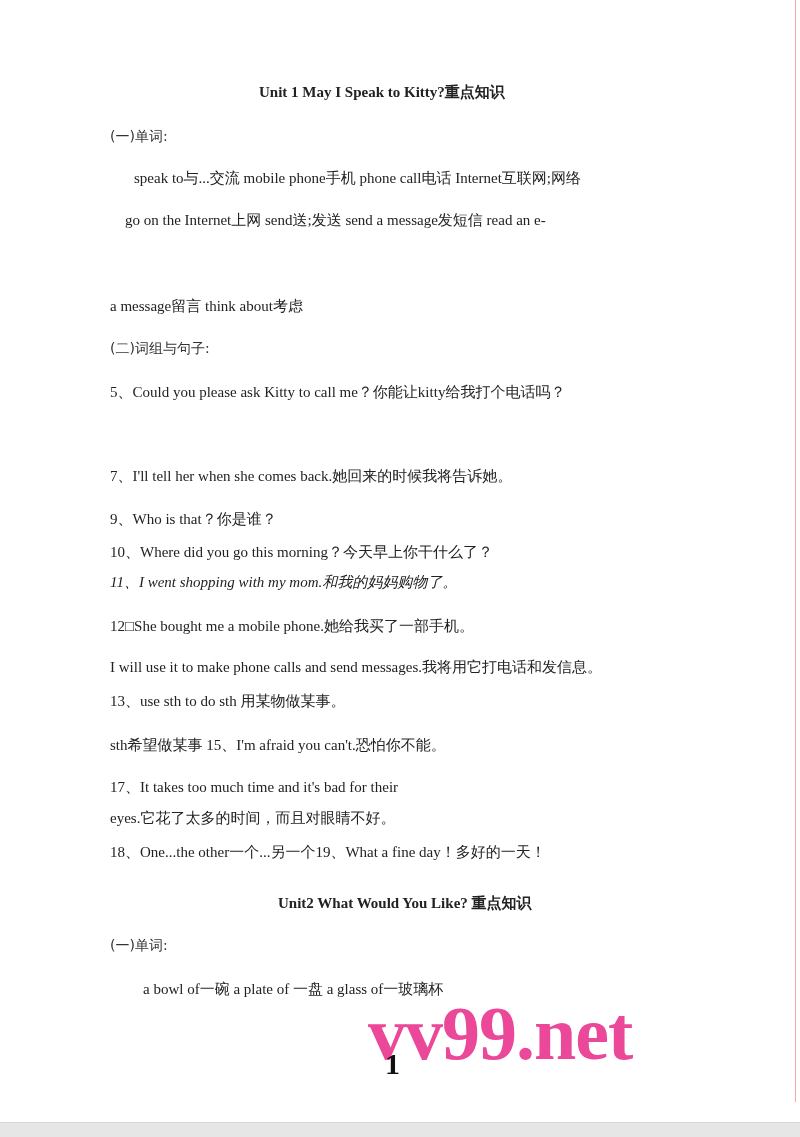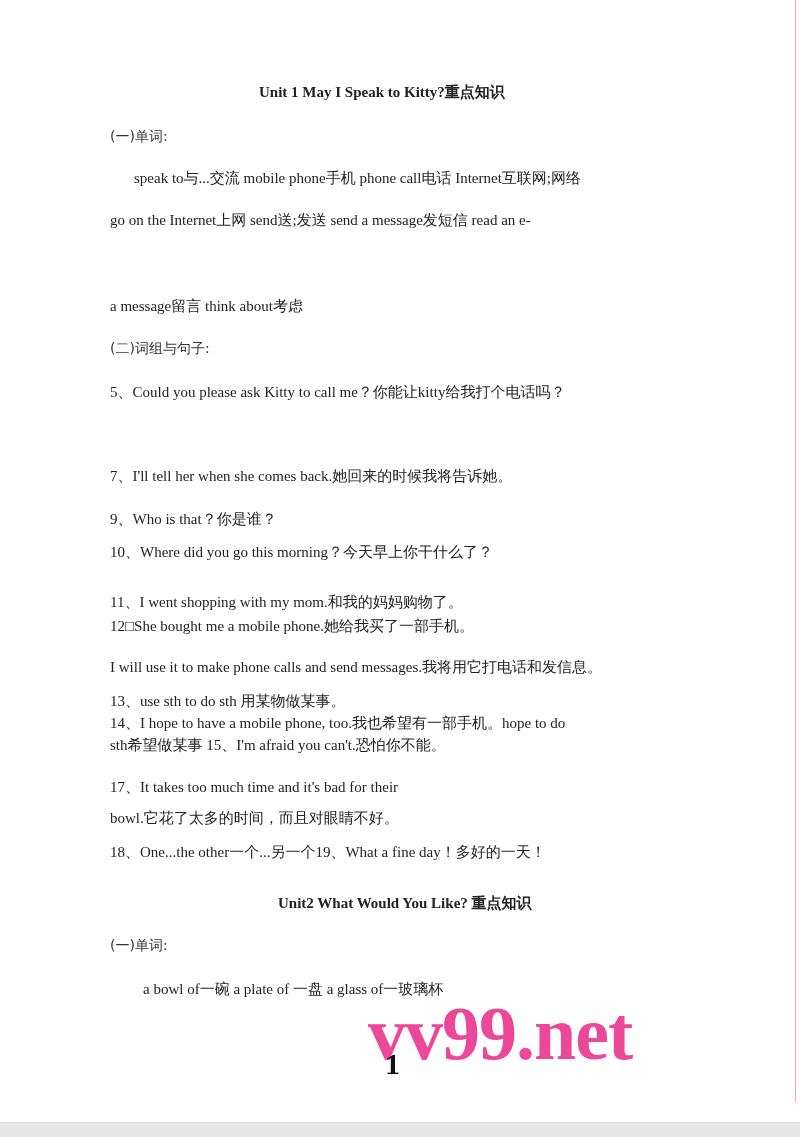--- a/index.html
+++ b/index.html
@@ -78,37 +78,36 @@
 </head>
 <body>
 
 <div class="page">
 
   <div class="title" style="left:259px; top:83px;">Unit 1 May I Speak to Kitty?重点知识</div>
 
   <div class="heading" style="left:110px; top:128px;">(一)单词:</div>
 
   <div class="line" style="left:134px; top:169px;">speak to与...交流   mobile phone手机   phone call电话   Internet互联网;网络</div>
-  <div class="line" style="left:110px; top:211px;">go on the Internet上网   send送;发送   send a message发短信   read an e-</div>
+  <div class="line" style="left:125px; top:211px;">go on the Internet上网   send送;发送   send a message发短信   read an e-</div>
   <div class="line" style="left:110px; top:297px;">a message留言   think about考虑</div>
 
   <div class="heading" style="left:110px; top:340px;">(二)词组与句子:</div>
 
   <div class="line" style="left:110px; top:383px;">5、Could you please ask Kitty to call me？你能让kitty给我打个电话吗？</div>
   <div class="line" style="left:110px; top:467px;">7、I'll tell her when she comes back.她回来的时候我将告诉她。</div>
   <div class="line" style="left:110px; top:510px;">9、Who is that？你是谁？</div>
   <div class="line" style="left:110px; top:543px;">10、Where did you go this morning？今天早上你干什么了？</div>
-  <div class="line" style="left:110px; top:593px;">11、I went shopping with my mom.和我的妈妈购物了。</div>
+  <div class="line" style="left:110px; top:573px;font-style:italic;">11、I went shopping with my mom.和我的妈妈购物了。</div>
   <div class="line" style="left:110px; top:617px;">12□She bought me a mobile phone.她给我买了一部手机。</div>
   <div class="line" style="left:110px; top:658px;">I will use it to make phone calls and send messages.我将用它打电话和发信息。</div>
   <div class="line" style="left:110px; top:692px;">13、use sth to do sth 用某物做某事。</div>
-  <div class="line" style="left:110px; top:714px;">14、I hope to have a mobile phone, too.我也希望有一部手机。hope to do</div>
   <div class="line" style="left:110px; top:736px;">sth希望做某事                    15、I'm afraid you can't.恐怕你不能。</div>
   <div class="line" style="left:110px; top:778px;">17、It takes too much time and it's bad for their</div>
-  <div class="line" style="left:110px; top:809px;">bowl.它花了太多的时间，而且对眼睛不好。</div>
+  <div class="line" style="left:110px; top:809px;">eyes.它花了太多的时间，而且对眼睛不好。</div>
   <div class="line" style="left:110px; top:843px;">18、One...the other一个...另一个19、What a fine day！多好的一天！</div>
 
   <div class="title" style="left:278px; top:894px;">Unit2 What Would You Like? 重点知识</div>
 
   <div class="heading" style="left:110px; top:937px;">(一)单词:</div>
 
   <div class="line" style="left:143px; top:980px;">a bowl of一碗   a plate of 一盘   a glass of一玻璃杯</div>
 
   <div class="watermark">vv99.net</div>
 

